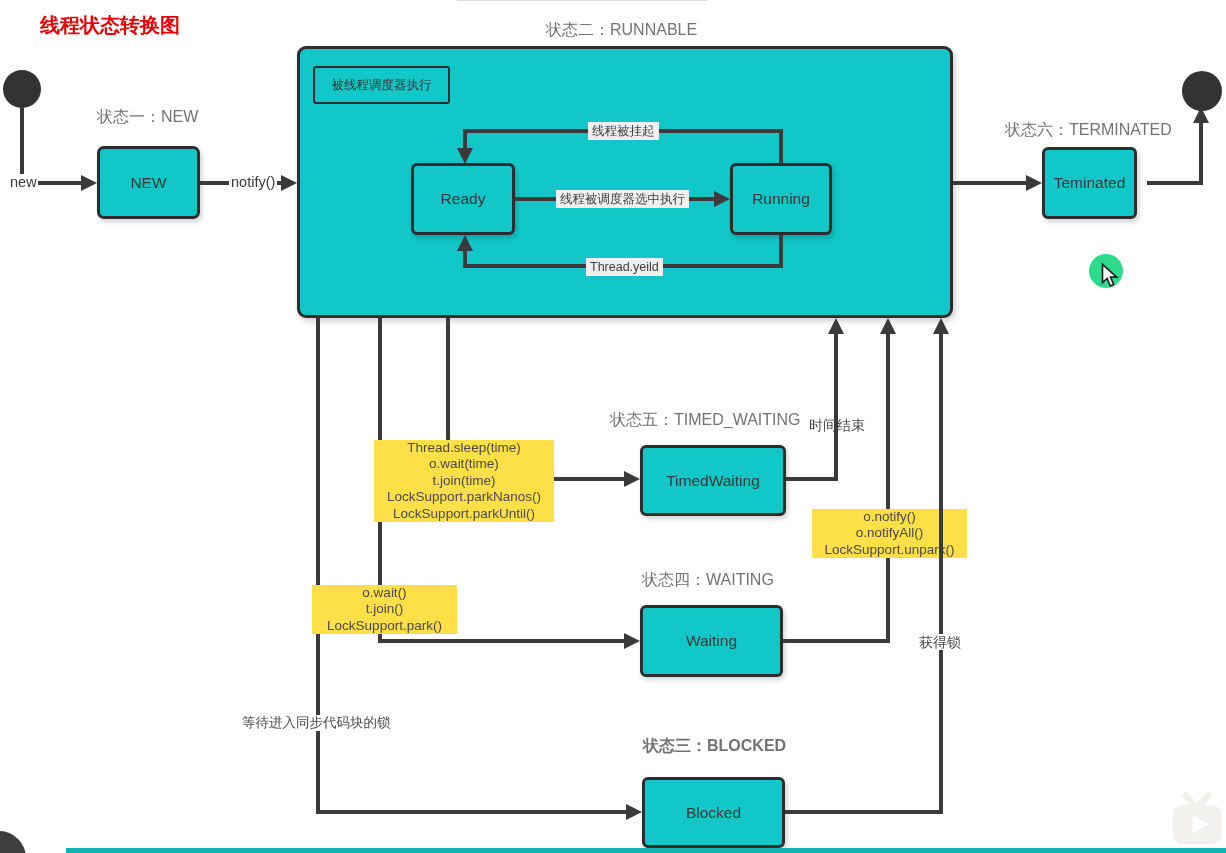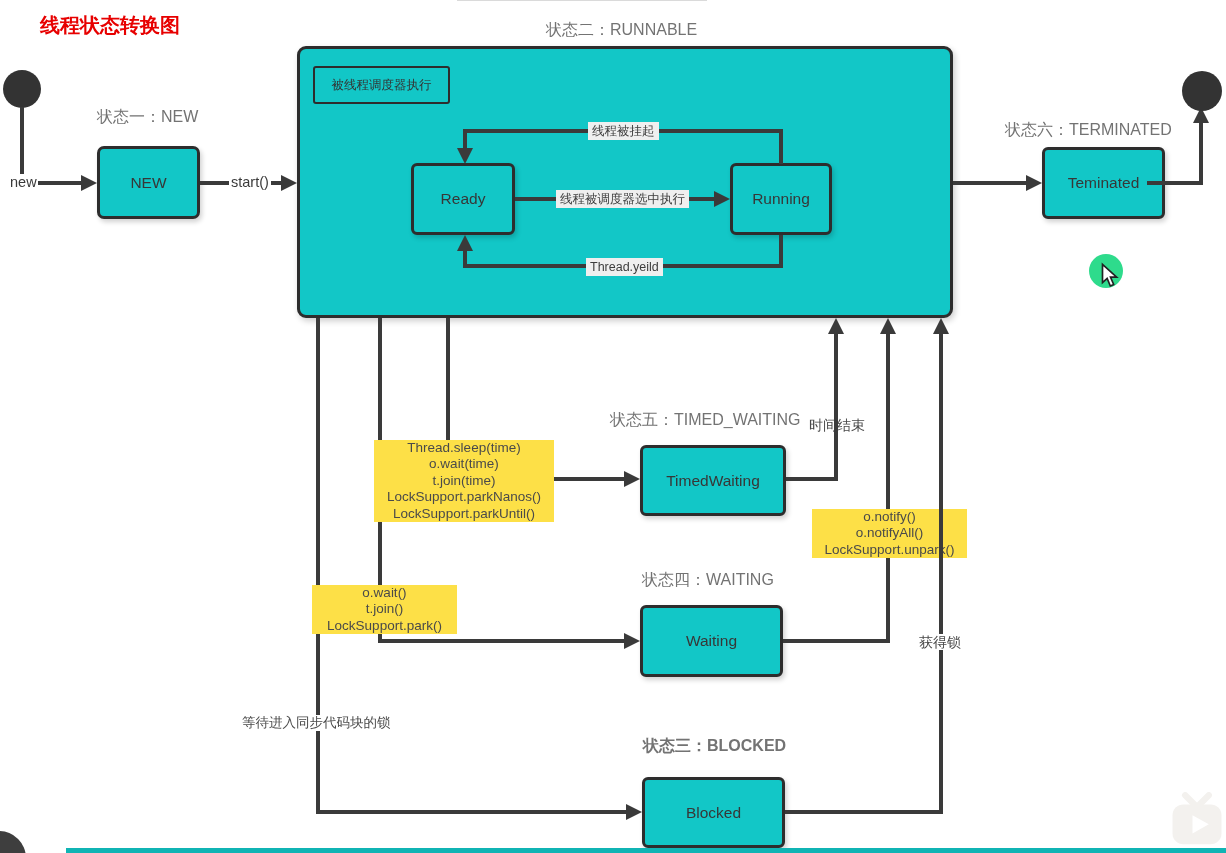--- a/index.html
+++ b/index.html
@@ -51,21 +51,21 @@
   <div class="dot" style="left:3px;top:70px;width:38px;height:38px;background:#333;"></div>
   <div class="l" style="left:20px;top:107px;width:4px;height:70px;"></div>
   <div class="edge-text" style="left:8px;top:174px;">new</div>
   <div class="l" style="left:38px;top:181px;width:46px;height:4px;"></div>
   <div class="ah r" style="left:81px;top:175px;"></div>
 
   <div class="red-label" style="left:97px;top:107px;">状态一：NEW</div>
   <div class="node" style="left:97px;top:146px;width:103px;height:73px;">NEW</div>
 
   <div class="l" style="left:200px;top:181px;width:82px;height:4px;"></div>
-  <div class="edge-text" style="left:229px;top:174px;">start()</div>
+  <div class="edge-text" style="left:229px;top:174px;">notify()</div>
   <div class="ah r" style="left:281px;top:175px;"></div>
 
   <div class="red-label" style="left:546px;top:20px;">状态二：RUNNABLE</div>
   <div class="bigbox" style="left:297px;top:46px;width:656px;height:272px;"></div>
   <div class="innerbox" style="left:313px;top:66px;width:137px;height:38px;">被线程调度器执行</div>
 
   <div class="node" style="left:730px;top:163px;width:102px;height:72px;border-radius:6px;">Running</div>
   <div class="node" style="left:411px;top:163px;width:104px;height:72px;border-radius:6px;">Ready</div>
 
   <div class="l" style="left:463px;top:129px;width:320px;height:4px;"></div>
@@ -80,21 +80,21 @@
 
   <div class="l" style="left:779px;top:235px;width:4px;height:33px;"></div>
   <div class="l" style="left:463px;top:264px;width:320px;height:4px;"></div>
   <div class="l" style="left:463px;top:249px;width:4px;height:17px;"></div>
   <div class="ah u" style="left:457px;top:235px;"></div>
   <div class="chip" style="left:586px;top:258px;">Thread.yeild</div>
 
   <div class="red-label" style="left:1005px;top:120px;">状态六：TERMINATED</div>
   <div class="l" style="left:953px;top:181px;width:77px;height:4px;"></div>
   <div class="ah r" style="left:1026px;top:175px;"></div>
-  <div class="node" style="left:1042px;top:147px;width:123px;height:72px;border-radius:6px;">Teminated</div>
+  <div class="node" style="left:1042px;top:147px;width:95px;height:72px;border-radius:6px;">Teminated</div>
   <div class="l" style="left:1147px;top:181px;width:56px;height:4px;"></div>
   <div class="l" style="left:1199px;top:119px;width:4px;height:66px;"></div>
   <div class="ah u" style="left:1193px;top:107px;"></div>
   <div class="dot" style="left:1182px;top:71px;width:40px;height:40px;background:#333;"></div>
 
   <div class="dot" style="left:1089px;top:254px;width:34px;height:34px;background:#2edb8c;"></div>
   <svg style="position:absolute;left:1100px;top:262px;" width="20" height="28" viewBox="0 0 24 32">
     <path d="M3 2 L3 24 L8.6 18.8 L12.4 28 L16.4 26.2 L12.6 17.4 L20 17.4 Z" fill="#ffffff" stroke="#222" stroke-width="2"></path>
   </svg>
 

